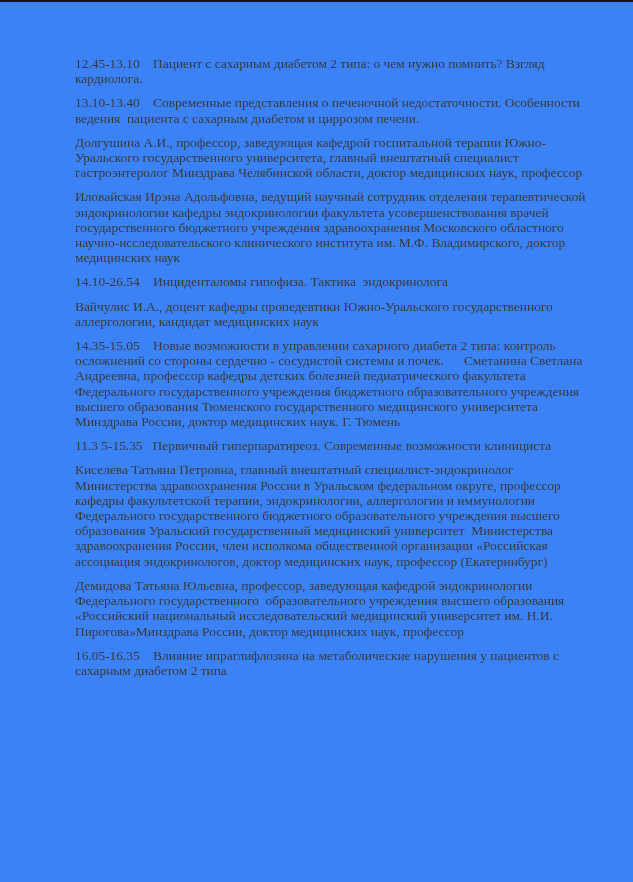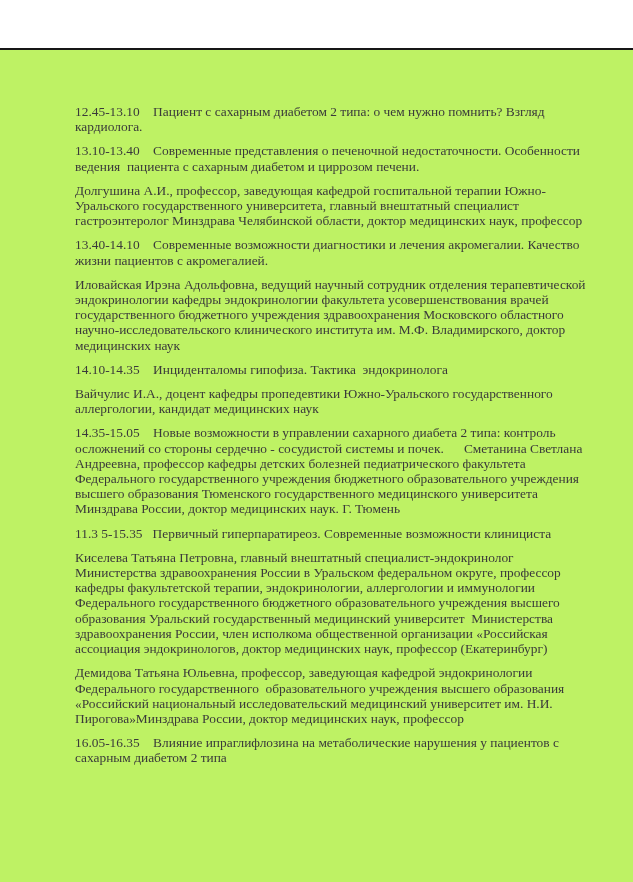--- a/index.html
+++ b/index.html
@@ -10,22 +10,21 @@
   body {
     position: relative;
     width: 633px;
     height: 882px;
     overflow: hidden;
     font-family: "Liberation Serif", serif;
   }
   .page {
     position: absolute;
     inset: 0;
-    background: #bef264;
-    margin-top: 48px;
+    background: #3b82f6;
   }
   .top-line {
     position: absolute;
     top: 0;
     left: 0;
     width: 633px;
     height: 2px;
     background: #161616;
   }
   .content {
@@ -45,23 +44,22 @@
 </style>
 </head>
 <body>
 
 <div class="page">
   <div class="top-line"></div>
   <div class="content" id="schedule-content">
       <p class="para">12.45-13.10    Пациент с сахарным диабетом 2 типа: о чем нужно помнить? Взгляд кардиолога.</p>
       <p class="para">13.10-13.40    Современные представления о печеночной недостаточности. Особенности ведения  пациента с сахарным диабетом и циррозом печени.</p>
       <p class="para">Долгушина А.И., профессор, заведующая кафедрой госпитальной терапии Южно-Уральского государственного университета, главный внештатный специалист гастроэнтеролог Минздрава Челябинской области, доктор медицинских наук, профессор</p>
-      <p class="para">13.40-14.10    Современные возможности диагностики и лечения акромегалии. Качество жизни пациентов с акромегалией.</p>
       <p class="para">Иловайская Ирэна Адольфовна, ведущий научный сотрудник отделения терапевтической эндокринологии кафедры эндокринологии факультета усовершенствования врачей государственного бюджетного учреждения здравоохранения Московского областного научно-исследовательского клинического института им. М.Ф. Владимирского, доктор медицинских наук</p>
-      <p class="para">14.10-14.35    Инциденталомы гипофиза. Тактика  эндокринолога</p>
+      <p class="para">14.10-26.54    Инциденталомы гипофиза. Тактика  эндокринолога</p>
       <p class="para">Вайчулис И.А., доцент кафедры пропедевтики Южно-Уральского государственного аллергологии, кандидат медицинских наук</p>
       <p class="para">14.35-15.05    Новые возможности в управлении сахарного диабета 2 типа: контроль осложнений со стороны сердечно - сосудистой системы и почек.      Сметанина Светлана Андреевна, профессор кафедры детских болезней педиатрического факультета Федерального государственного учреждения бюджетного образовательного учреждения высшего образования Тюменского государственного медицинского университета Минздрава России, доктор медицинских наук. Г. Тюмень</p>
       <p class="para">11.3 5-15.35   Первичный гиперпаратиреоз. Современные возможности клинициста</p>
       <p class="para">Киселева Татьяна Петровна, главный внештатный специалист-эндокринолог Министерства здравоохранения России в Уральском федеральном округе, профессор кафедры факультетской терапии, эндокринологии, аллергологии и иммунологии Федерального государственного бюджетного образовательного учреждения высшего образования Уральский государственный медицинский университет  Министерства здравоохранения России, член исполкома общественной организации «Российская ассоциация эндокринологов, доктор медицинских наук, профессор (Екатеринбург)</p>
       <p class="para">Демидова Татьяна Юльевна, профессор, заведующая кафедрой эндокринологии Федерального государственного  образовательного учреждения высшего образования «Российский национальный исследовательский медицинский университет им. Н.И. Пирогова»Минздрава России, доктор медицинских наук, профессор</p>
       <p class="para">16.05-16.35    Влияние ипраглифлозина на метаболические нарушения у пациентов с сахарным диабетом 2 типа</p>
     </div>
 </div>
 
 </body></html>

